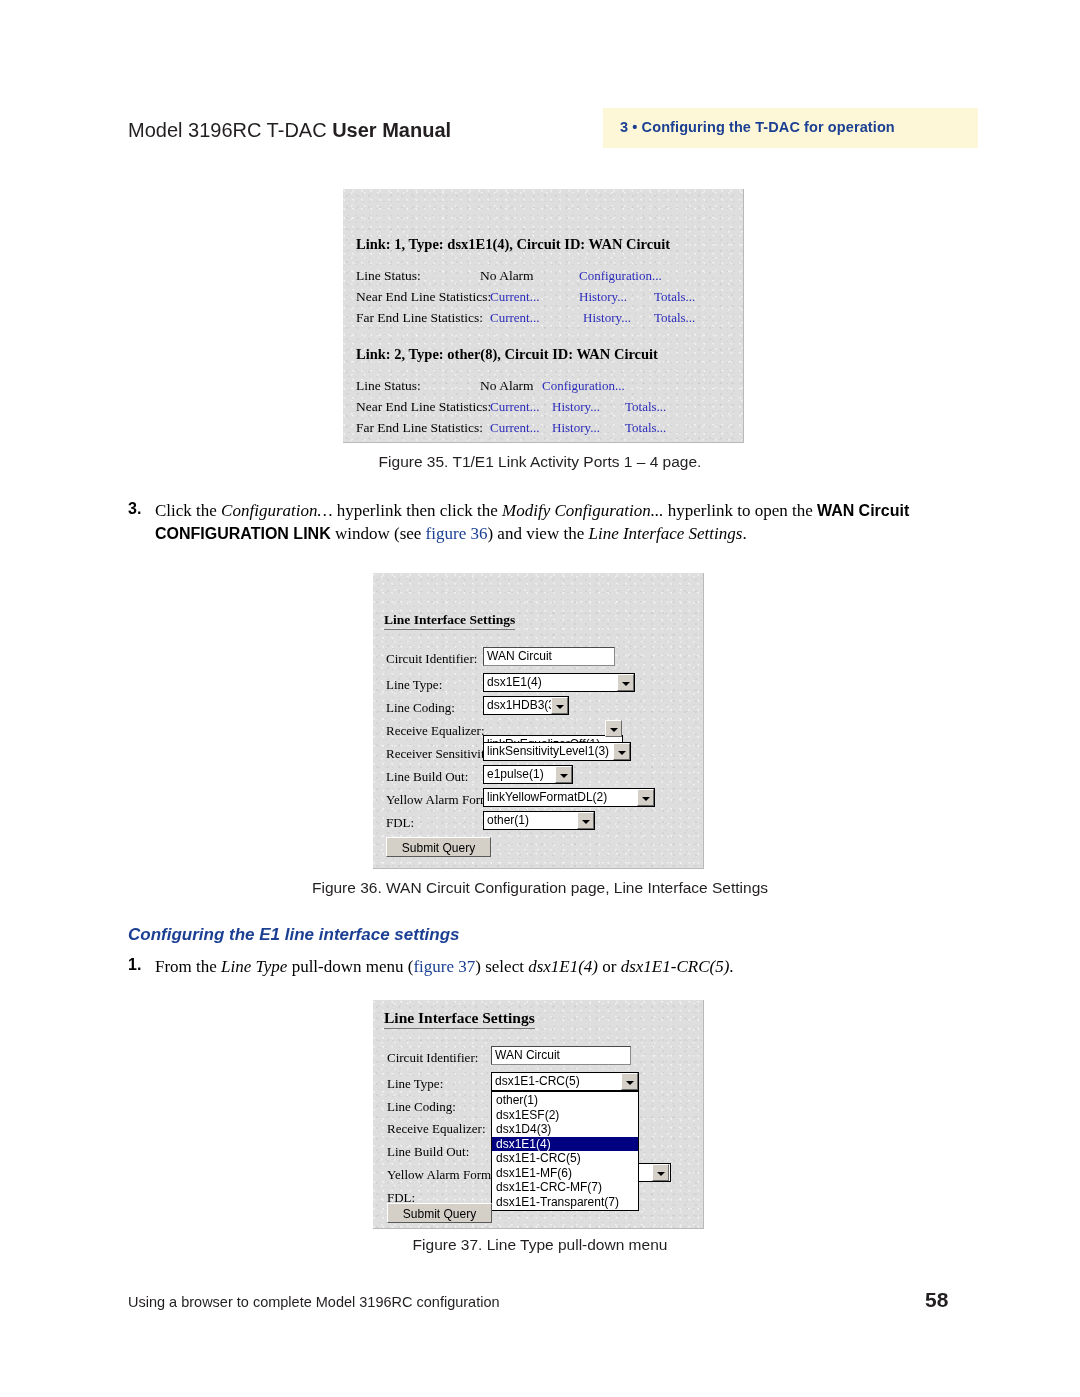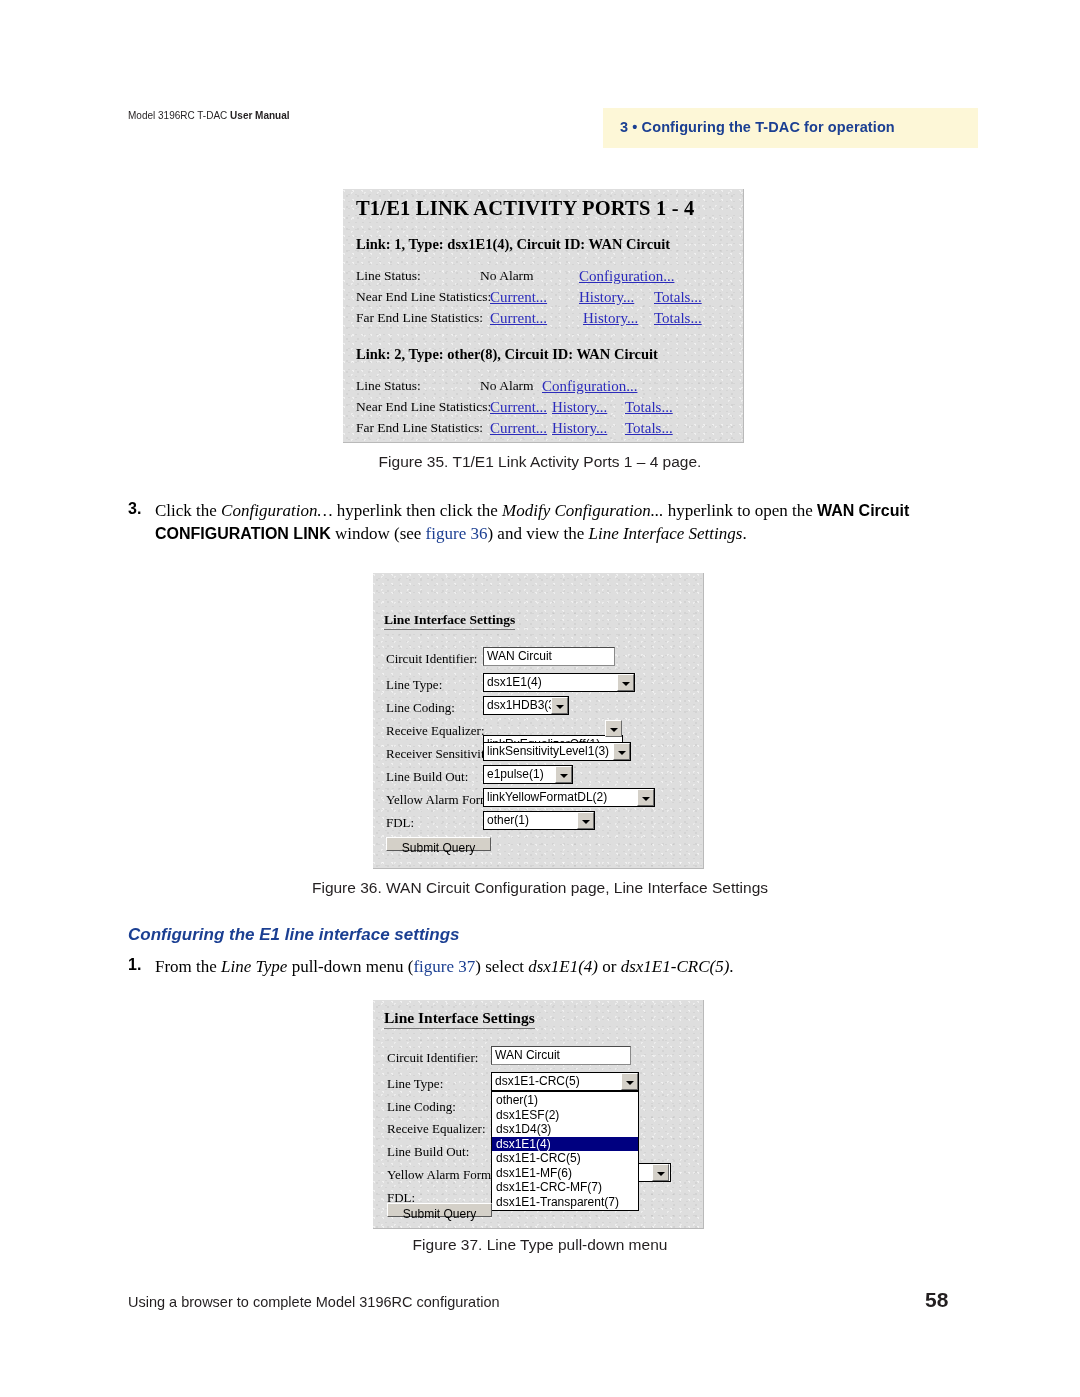--- a/index.html
+++ b/index.html
@@ -28,23 +28,23 @@
     position: absolute;
     left: 603px;
     top: 0;
     width: 375px;
     height: 40px;
     background: #fdf7d7;
   }
   .header-left {
     position: absolute;
     left: 128px;
-    top: 2px;
-    font-family: "Liberation Sans", sans-serif;
-    font-size: 10px;
+    top: 11px;
+    font-family: "Liberation Sans", sans-serif;
+    font-size: 20px;
     color: #231f20;
     text-align: center;
   }
   .header-left .bold {
     font-weight: bold;
   }
   .header-right {
     position: absolute;
     left: 620px;
     top: 11px;
@@ -101,22 +101,21 @@
     font-size: 14.5px;
     font-weight: bold;
   }
   .statrow {
     position: absolute;
     font-size: 13.5px;
     white-space: nowrap;
   }
   .lnk {
     color: #2b2bbb;
-    text-decoration: underline;
-    font-size: 15px;
+    font-size: 13px;
     position: absolute;
     white-space: nowrap;
   }
   .plain {
     position: absolute;
     font-size: 13.5px;
     white-space: nowrap;
   }
 
   
@@ -226,21 +225,21 @@
   .btn {
     position: absolute;
     background: #d4d0c8;
     border: 1px solid #ffffff;
     border-right-color: #5a5a5a;
     border-bottom-color: #5a5a5a;
     font-family: "Liberation Sans", sans-serif;
     font-size: 12px;
     text-align: center;
     line-height: 20px;
-    height: 14px;
+    height: 20px;
     box-sizing: border-box;
     color: #000;
   }
 
   
   #fig37 {
     left: 373px;
     top: 1000px;
     width: 330px;
     height: 228px;
@@ -300,21 +299,20 @@
 
 <div class="page-header">
   <div class="header-band"></div>
   <div class="header-left">
     <span>Model 3196RC T-DAC </span><span class="bold">User Manual</span>
   </div>
   <div class="header-right">3 • Configuring the T-DAC for operation</div>
 </div>
 
 <div class="shot" id="fig35">
-  <div class="title">T1/E1 LINK ACTIVITY PORTS 1 - 4</div>
 
   <div class="sec1">Link: 1, Type: dsx1E1(4), Circuit ID: WAN Circuit</div>
 
   <div class="statrow" style="left:13px; top:79px;">Line Status:</div>
   <div class="plain" style="left:137px; top:79px;">No Alarm</div>
   <div class="lnk" style="left:236px; top:79px;">Configuration...</div>
 
   <div class="statrow" style="left:13px; top:100px;">Near End Line Statistics:</div>
   <div class="lnk" style="left:147px; top:100px;">Current...</div>
   <div class="lnk" style="left:236px; top:100px;">History...</div>

